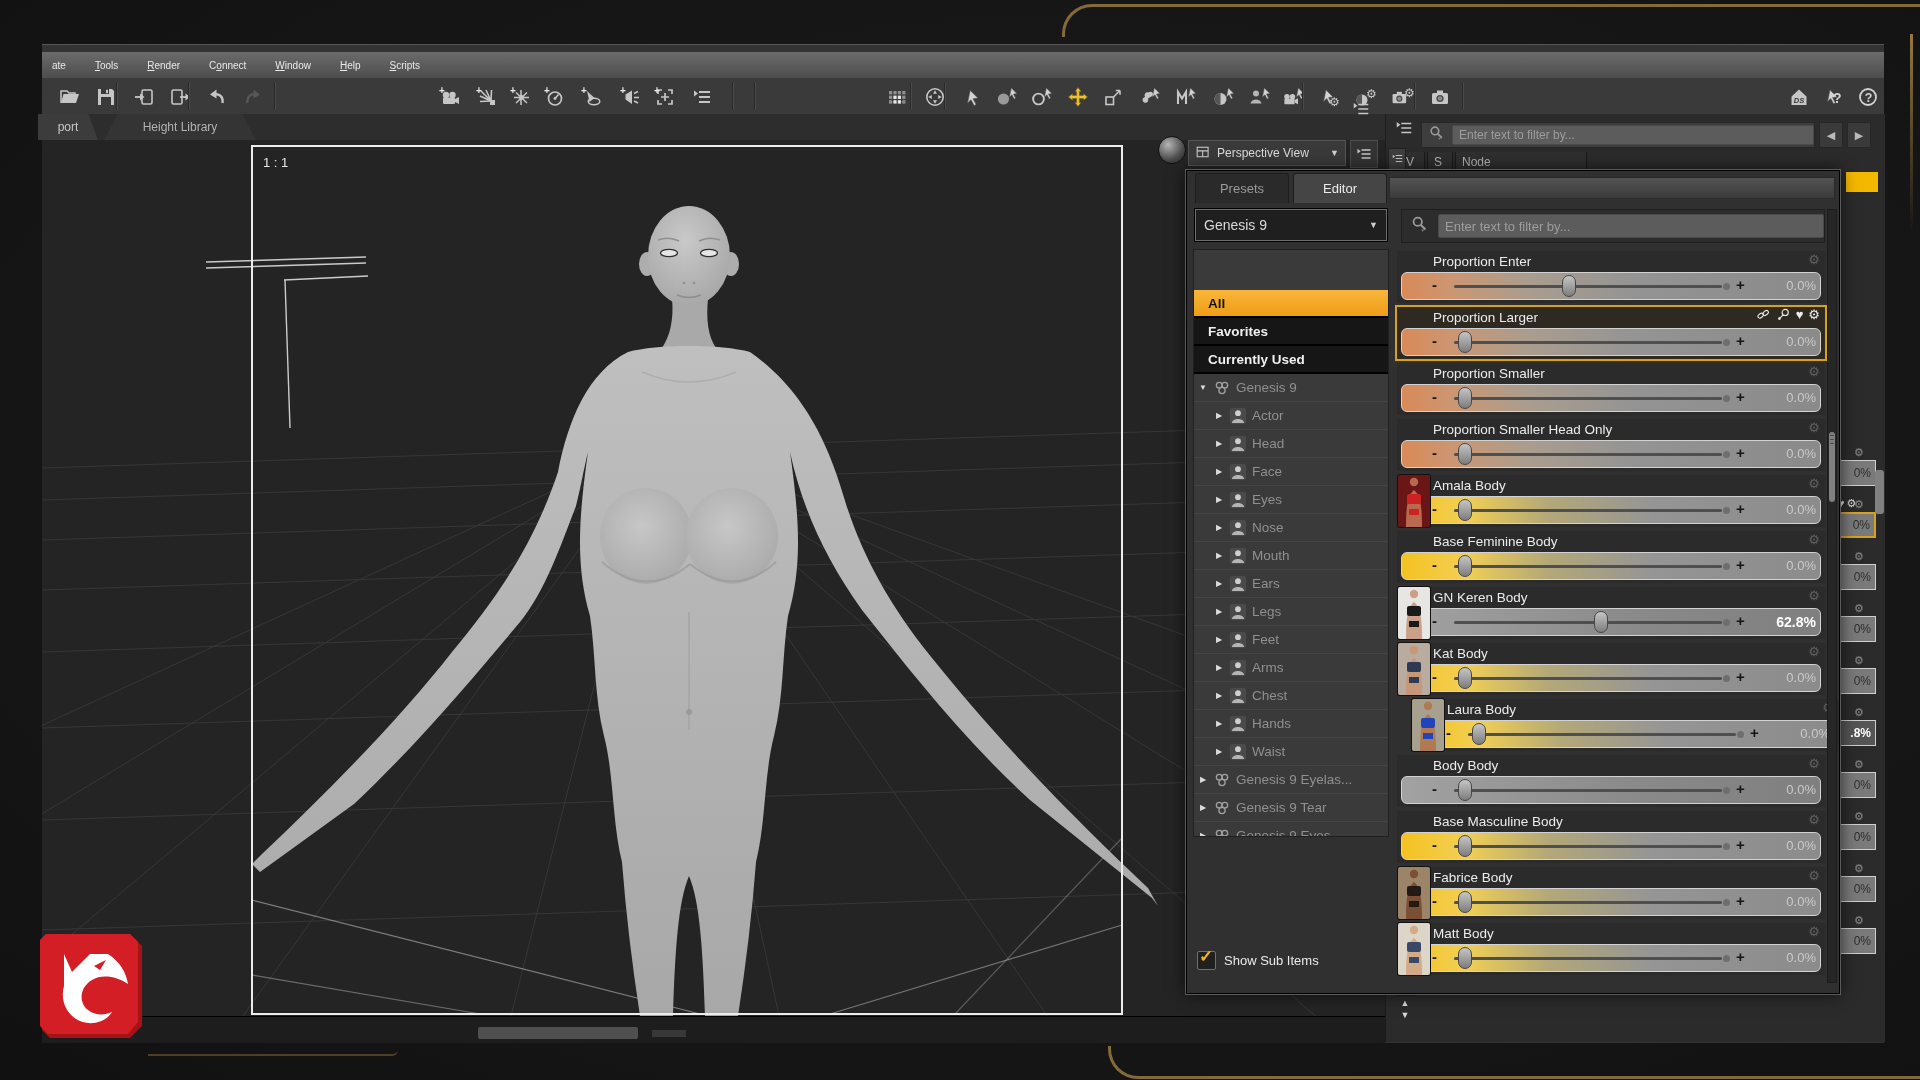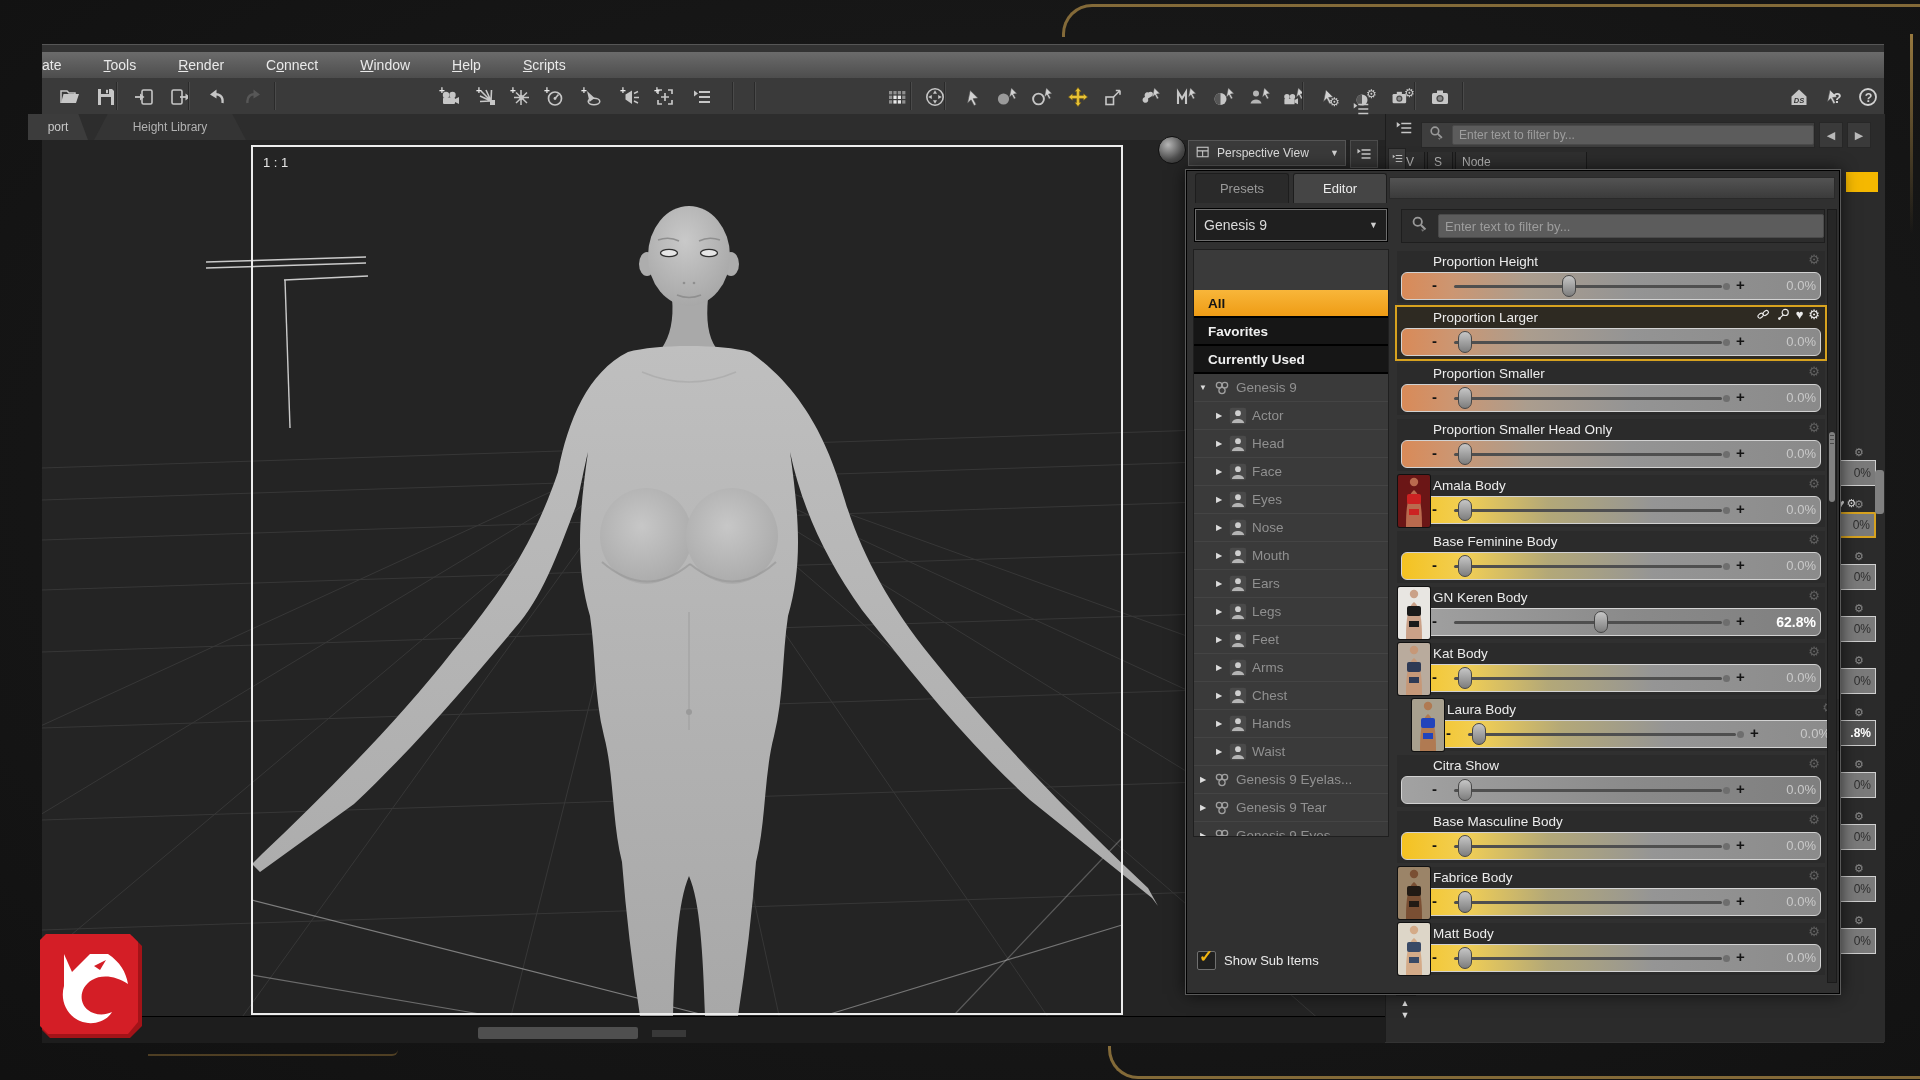--- a/index.html
+++ b/index.html
@@ -7,27 +7,27 @@
     background:radial-gradient(1600px 900px at 55% 45%, #1e1e1e, #101010);
     font-family:"Liberation Sans", sans-serif; -webkit-font-smoothing:antialiased;}
   .abs{position:absolute;}
   
   .gold-top{left:1062px;top:4px;width:858px;height:30px;border-top:3px solid #97793f;border-left:3px solid #97793f;border-top-left-radius:30px;opacity:.85;}
   .gold-bottom{left:1108px;top:1046px;width:812px;height:30px;border-bottom:3px solid #97793f;border-left:3px solid #97793f;border-bottom-left-radius:30px;opacity:.85;}
   .gold-left-bottom{left:148px;top:1050px;width:250px;height:4px;border-bottom:2px solid #5e4a28;border-bottom-right-radius:14px;opacity:.8;}
   .gold-right-edge{left:1910px;top:34px;width:3px;height:200px;background:linear-gradient(#97793f,transparent);}
   
   #appbg{left:42px;top:44px;width:1842px;height:998px;background:#333;border-top:1px solid #565656;}
-  #menubar{left:42px;top:52px;width:1842px;height:26px;background:linear-gradient(#6b6b6b,#4d4d4d);display:flex;align-items:center;gap:42px;box-sizing:border-box;color:#e9e9e9;font-size:14px;}
+  #menubar{left:42px;top:52px;width:1842px;height:26px;background:linear-gradient(#6b6b6b,#4d4d4d);display:flex;align-items:center;gap:29px;padding-left:10px;box-sizing:border-box;color:#e9e9e9;font-size:10px;}
   .menu-item{cursor:default;}
   .menu-item u{text-decoration:underline;}
   #toolbar{left:42px;top:78px;width:1842px;height:36px;background:#3a3a3a;border-bottom:1px solid #262626;}
   .tbi{position:absolute;top:6px;width:26px;height:26px;display:flex;align-items:center;justify-content:center;}
   .tsep{position:absolute;top:4px;width:1px;height:28px;background:#2a2a2a;border-right:1px solid #4a4a4a;}
-  #tabrow{left:28px;top:114px;width:1644px;height:26px;background:#2d2d2d;}
+  #tabrow{left:38px;top:114px;width:1644px;height:26px;background:#2d2d2d;}
   .doctab{position:absolute;top:0;height:26px;line-height:26px;font-size:12px;color:#c9c9c9;background:#3c3c3c;text-align:center;}
   .doctab.t1{left:0;width:60px;clip-path:polygon(0 0,84% 0,100% 100%,0 100%);}
   .doctab.t2{left:66px;width:152px;color:#b2b2b2;background:#343434;clip-path:polygon(9% 0,91% 0,100% 100%,0 100%);}
   
   #viewport{left:42px;top:140px;width:1343px;height:876px;background:#242424;overflow:hidden;}
   
   #dock{left:1385px;top:114px;width:499px;height:928px;background:#2b2b2b;border-left:1px solid #1c1c1c;z-index:2;}
   .dock-filter{position:absolute;left:35px;top:8px;width:394px;height:26px;background:#3e3e3e;border:1px solid #272727;display:flex;align-items:center;gap:6px;padding-left:6px;box-sizing:border-box;}
   .filter-input{flex:1;height:18px;background:#5c5c5c;border:1px solid #4a4a4a;border-radius:2px;color:#e6e6e6;font-size:12px;padding:0 6px;outline:none;}
   .filter-input::placeholder{color:#9d9d9d;}
@@ -836,21 +836,21 @@
     <div class="efilter">
       <span id="ed-search"><svg width="20" height="20" viewBox="0 0 22 22">
             <circle cx="8.5" cy="8.5" r="4.6" fill="none" stroke="#999" stroke-width="2"></circle>
             <path d="M12 12 L17 17" stroke="#999" stroke-width="2.3"></path>
             <path d="M12 17 L16 17 L14 19.5 Z" fill="#777"></path>
           </svg></span>
       <input class="filter-input" placeholder="Enter text to filter by..." style="">
     </div>
     <div id="sliders">
         <div class="srow" style="top: 0px;">
-          <span class="slabel">Proportion Height</span>
+          <span class="slabel">Proportion Enter</span>
           <span class="rgear">⚙</span>
           <span class="sbar orange">
             <span class="minus">-</span>
             <span class="track"></span>
             <span class="handle" style="left:160.24px"></span>
             <span class="plus">+</span>
             <span class="sval">0.0%</span>
           </span>
         </div>
         <div class="srow sel" style="top: 56px;">
@@ -983,21 +983,21 @@
           <span class="rgear">⚙</span>
           <span class="sbar yellow">
             <span class="minus">-</span>
             <span class="track"></span>
             <span class="handle" style="left:55.72px"></span>
             <span class="plus">+</span>
             <span class="sval">0.0%</span>
           </span>
         </div>
         <div class="srow" style="top: 504px;">
-          <span class="slabel">Citra Show</span>
+          <span class="slabel">Body Body</span>
           <span class="rgear">⚙</span>
           <span class="sbar gray">
             <span class="minus">-</span>
             <span class="track"></span>
             <span class="handle" style="left:55.72px"></span>
             <span class="plus">+</span>
             <span class="sval">0.0%</span>
           </span>
         </div>
         <div class="srow" style="top: 560px;">

